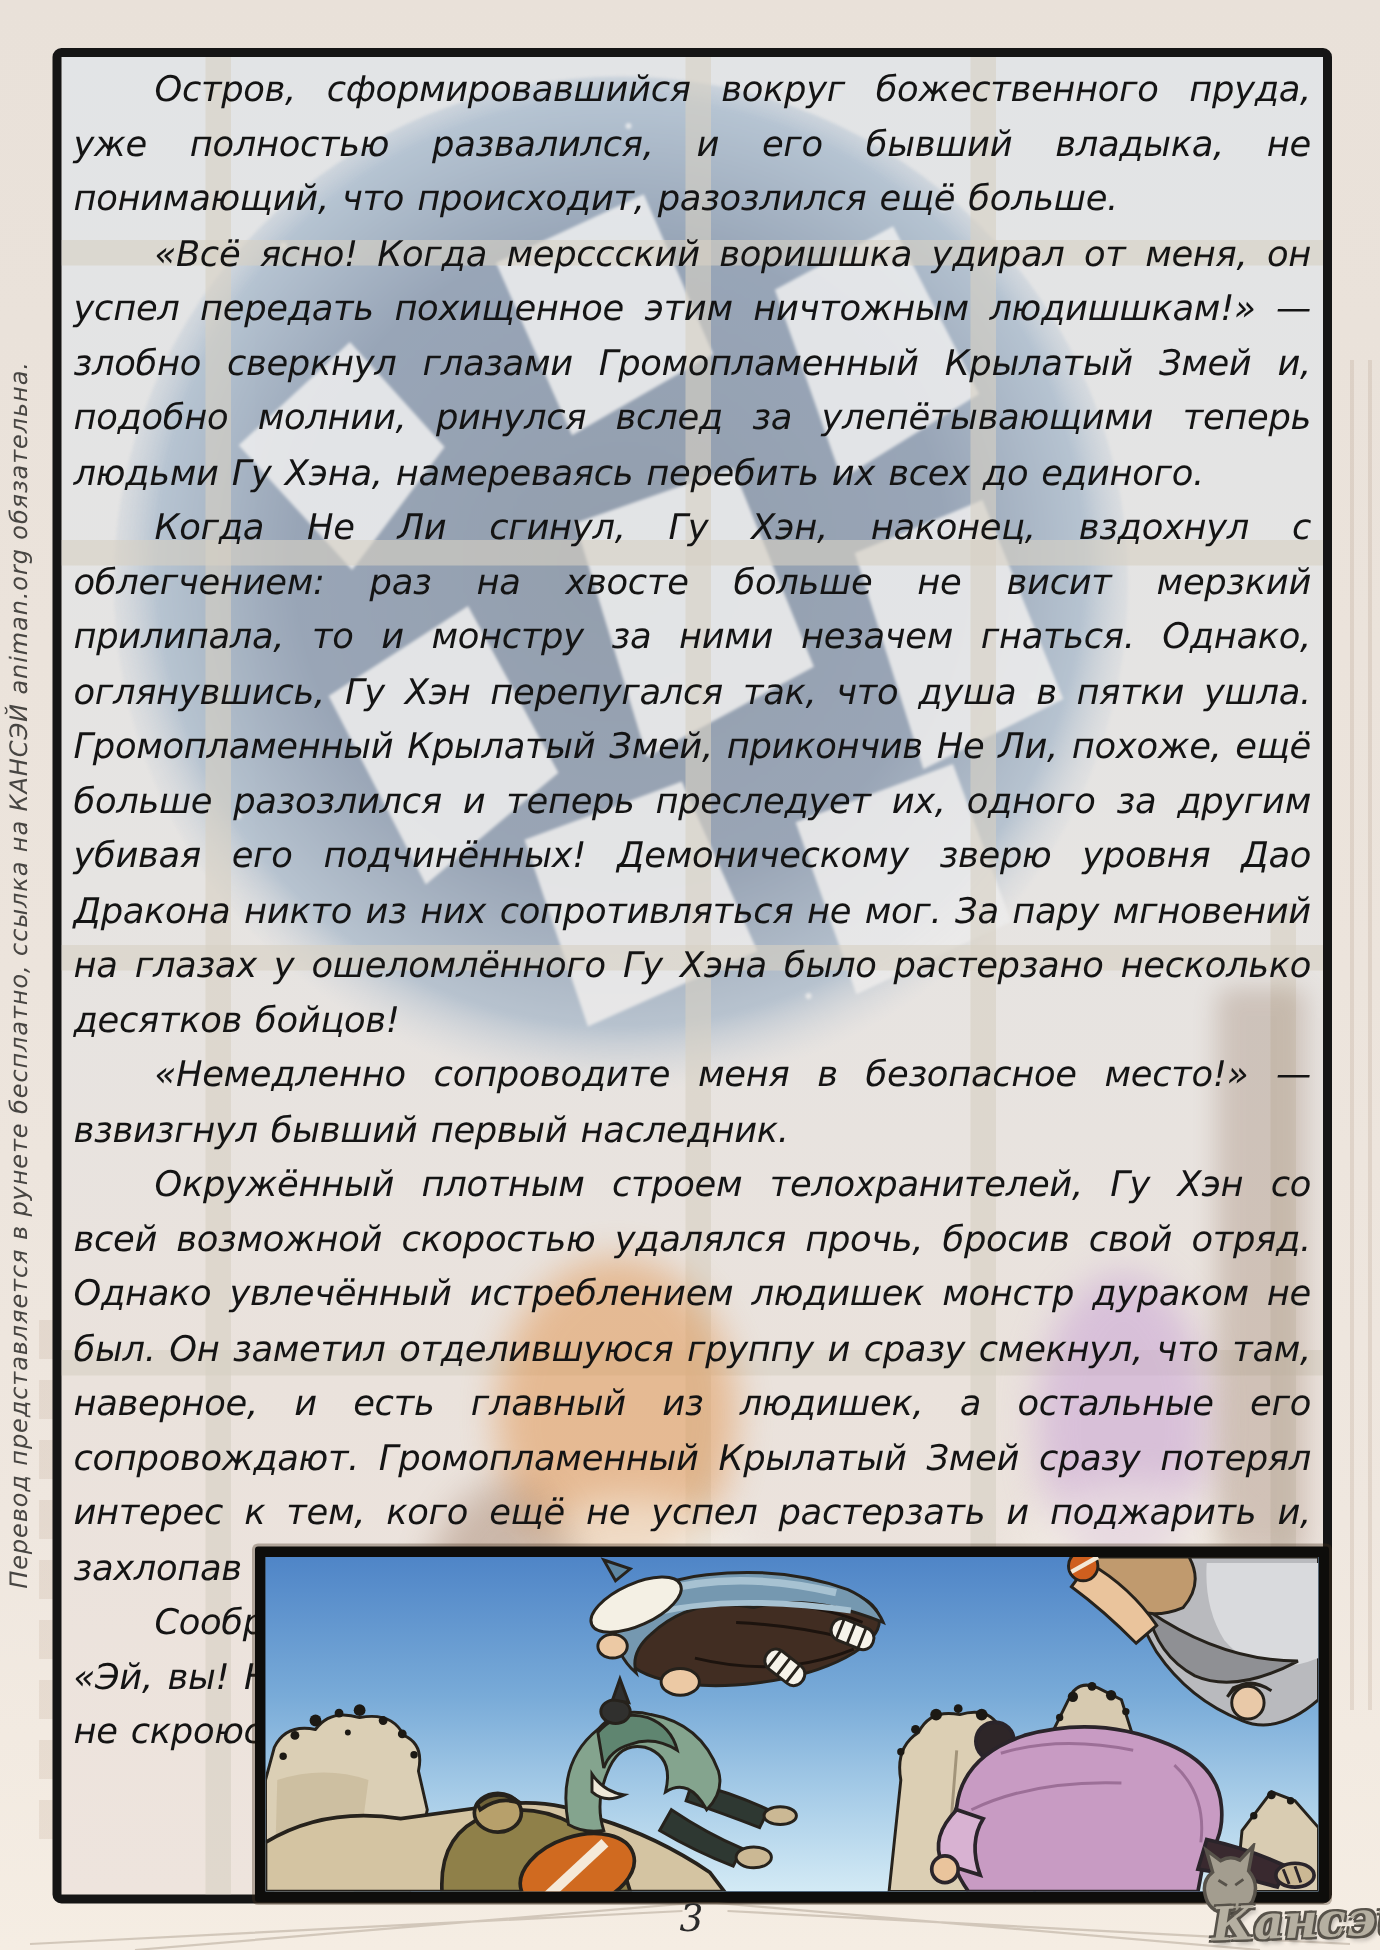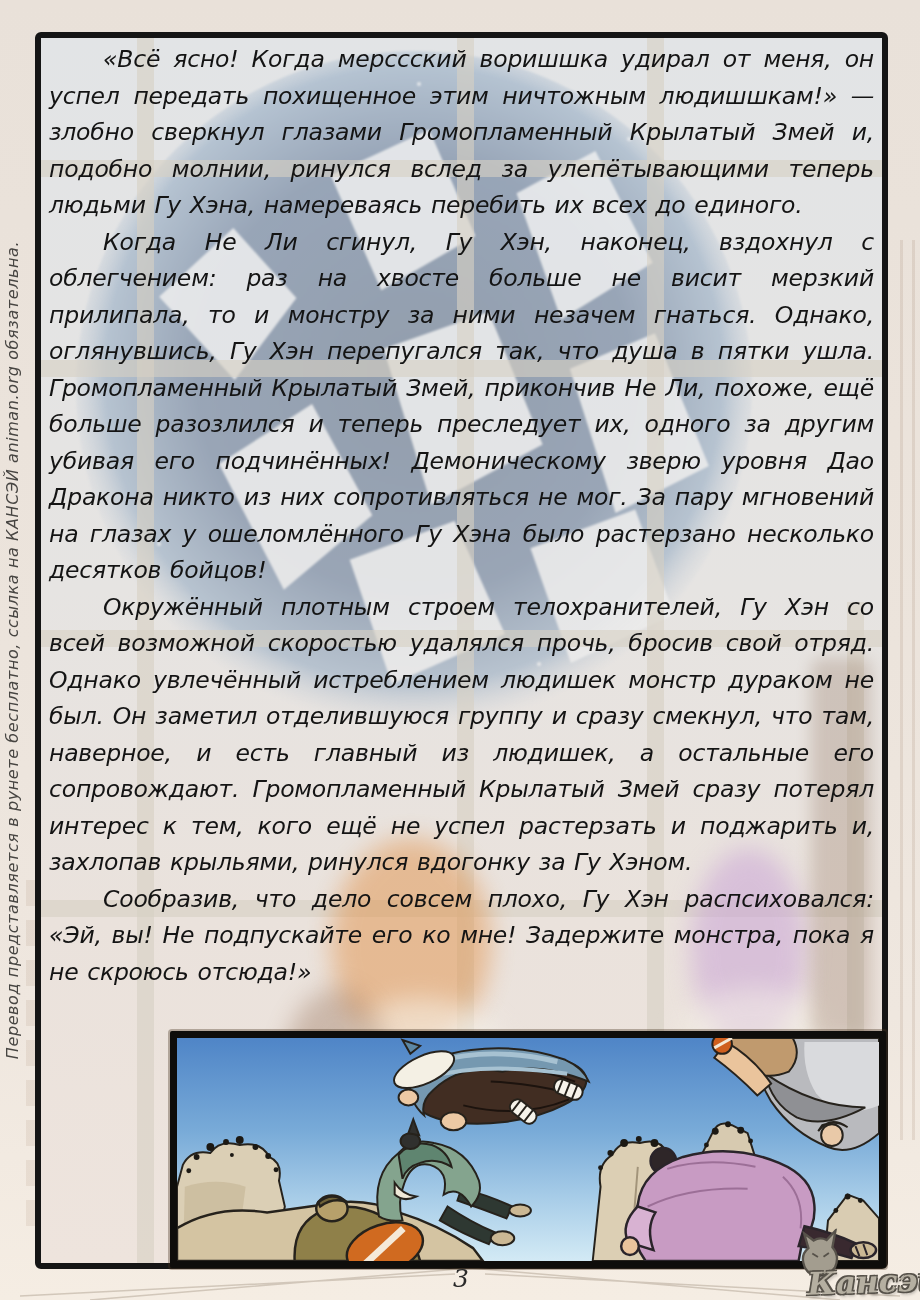--- a/index.html
+++ b/index.html
@@ -122,22 +122,24 @@
 
       <div class="blob" style="left:290px;top:800px;width:160px;height:210px;background:#e08a3c;opacity:.45;"></div>
       <div class="blob" style="left:290px;top:960px;width:180px;height:140px;background:#f7f4ec;opacity:.55;"></div>
       <div class="blob" style="left:240px;top:950px;width:110px;height:190px;background:#7a4a2a;opacity:.28;"></div>
       <div class="blob" style="left:650px;top:810px;width:115px;height:200px;background:#c79fd6;opacity:.5;"></div>
       <div class="blob" style="left:640px;top:950px;width:150px;height:90px;background:#f6f2e8;opacity:.5;"></div>
       <div class="blob" style="left:770px;top:620px;width:60px;height:380px;background:#6b4226;opacity:.2;filter:blur(8px);border-radius:10px;"></div>
     </div>
 
     <div class="article">
+      <p>Остров, сформировавшийся вокруг божественного пруда, уже полностью развалился, и его бывший владыка, не понимающий, что происходит, разозлился ещё больше.</p>
       <p>«Всё ясно! Когда мерссский воришшка удирал от меня, он успел передать похищенное этим ничтожным людишшкам!» — злобно сверкнул глазами Громопламенный Крылатый Змей и, подобно молнии, ринулся вслед за улепётывающими теперь людьми Гу Хэна, намереваясь перебить их всех до единого.</p>
       <p>Когда Не Ли сгинул, Гу Хэн, наконец, вздохнул с облегчением: раз на хвосте больше не висит мерзкий прилипала, то и монстру за ними незачем гнаться. Однако, оглянувшись, Гу Хэн перепугался так, что душа в пятки ушла. Громопламенный Крылатый Змей, прикончив Не Ли, похоже, ещё больше разозлился и теперь преследует их, одного за другим убивая его подчинённых! Демоническому зверю уровня Дао Дракона никто из них сопротивляться не мог. За пару мгновений на глазах у ошеломлённого Гу Хэна было растерзано несколько десятков бойцов!</p>
+      <p>«Немедленно сопроводите меня в безопасное место!» — взвизгнул бывший первый наследник.</p>
       <p>Окружённый плотным строем телохранителей, Гу Хэн со всей возможной скоростью удалялся прочь, бросив свой отряд. Однако увлечённый истреблением людишек монстр дураком не был. Он заметил отделившуюся группу и сразу смекнул, что там, наверное, и есть главный из людишек, а остальные его сопровождают. Громопламенный Крылатый Змей сразу потерял интерес к тем, кого ещё не успел растерзать и поджарить и, захлопав крыльями, ринулся вдогонку за Гу Хэном.</p>
       <p>Сообразив, что дело совсем плохо, Гу Хэн распсиховался: «Эй, вы! Не подпускайте его ко мне! Задержите монстра, пока я не скроюсь отсюда!»</p>
     </div>
   </div>
 
   <div class="panel">
     <svg viewBox="0 0 716 225" preserveAspectRatio="none">
       <defs>
         <linearGradient id="sky" x1="0" y1="0" x2="0" y2="1">
           <stop offset="0%" stop-color="#4f85c7"></stop>

